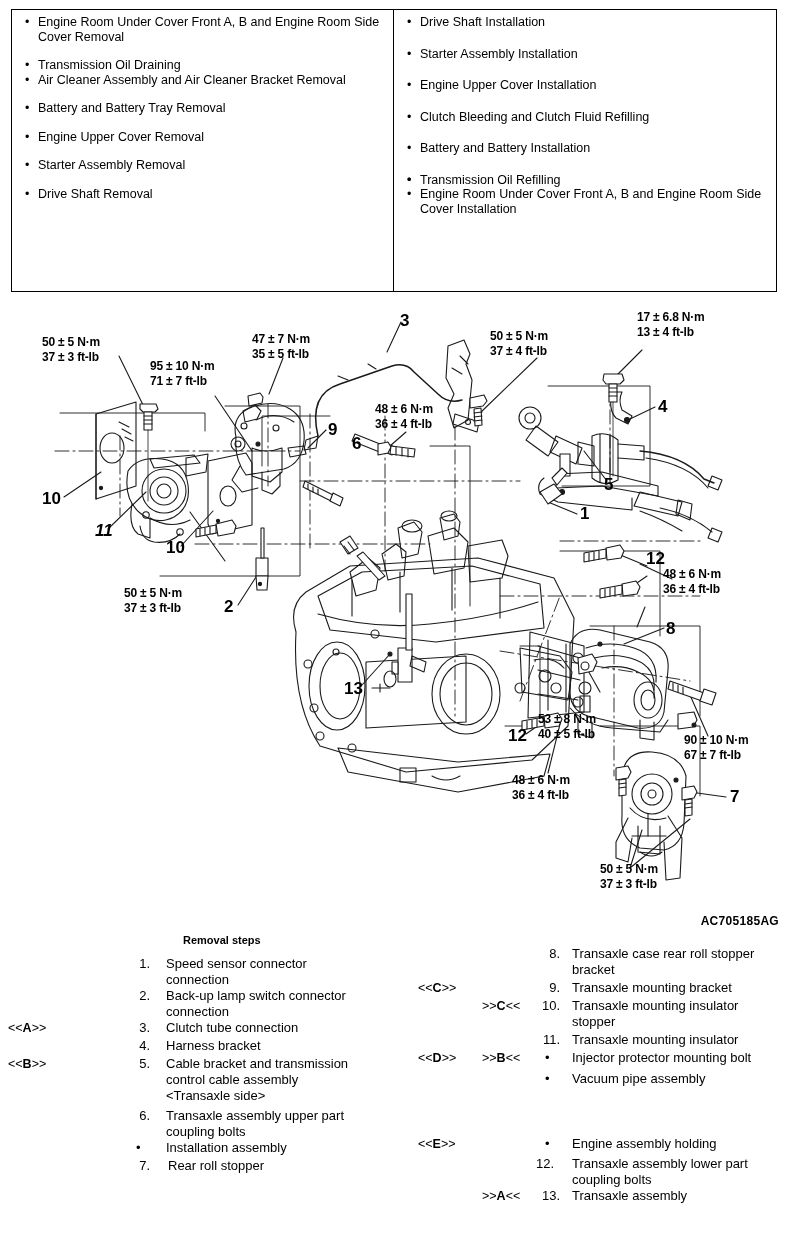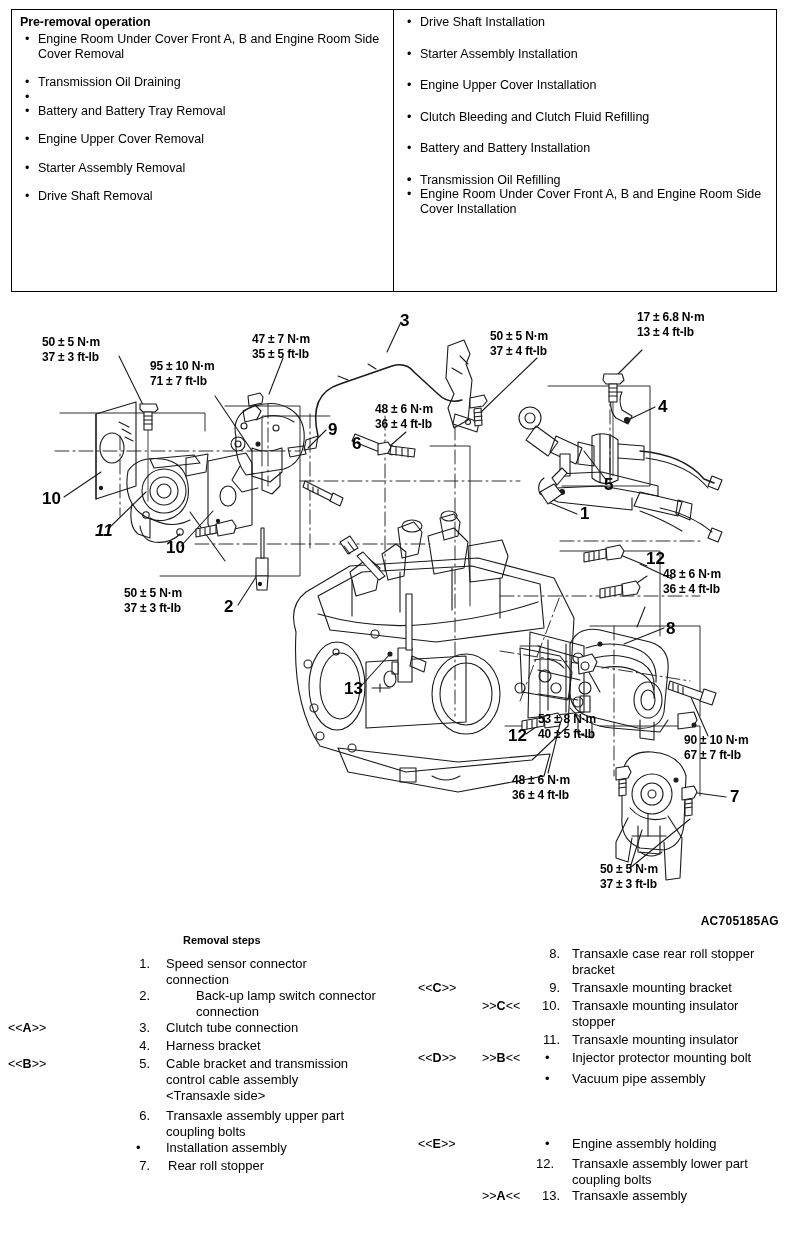--- a/index.html
+++ b/index.html
@@ -117,32 +117,32 @@
     position:absolute;
     font-size:13px;
     line-height:16px;
   }
 </style>
 </head>
 <body>
 
 <div class="ops-table">
   <div class="ops-col left">
-    <div class="ops-title">Pre-removal operation</div>
     <ul class="ops-list">
       <li class="ops-item" style="margin-bottom:14px;">
         <span class="bullet">•</span>
         <span>Engine Room Under Cover Front A, B and Engine Room Side Cover Removal</span>
       </li>
       <li class="ops-item" style="margin-bottom:0px;">
         <span class="bullet">•</span>
         <span>Transmission Oil Draining</span>
       </li>
       <li class="ops-item" style="margin-bottom:14px;">
         <span class="bullet">•</span>
+        <span>Air Cleaner Assembly and Air Cleaner Bracket Removal</span>
       </li>
       <li class="ops-item" style="margin-bottom:14px;">
         <span class="bullet">•</span>
         <span>Battery and Battery Tray Removal</span>
       </li>
       <li class="ops-item" style="margin-bottom:14px;">
         <span class="bullet">•</span>
         <span>Engine Upper Cover Removal</span>
       </li>
       <li class="ops-item" style="margin-bottom:14px;">
@@ -554,21 +554,21 @@
   <div class="steps-col left">
 
     <div class="srow" style="top:22px;">
       <span class="s-num" style="left:128px;width:22px;">1.</span>
       <span class="s-text" style="left:166px;white-space:pre-line;">Speed sensor connector
 connection</span>
     </div>
 
     <div class="srow" style="top:54px;">
       <span class="s-num" style="left:128px;width:22px;">2.</span>
-      <span class="s-text" style="left:166px;white-space:pre-line;margin-left:30px;">Back-up lamp switch connector
+      <span class="s-text" style="left:166px;white-space:pre-line;">Back-up lamp switch connector
 connection</span>
     </div>
 
     <div class="srow" style="top:86px;">
       <span class="s-mark" style="left:8px;">&lt;&lt;<b>A</b>&gt;&gt;</span>
       <span class="s-num" style="left:128px;width:22px;">3.</span>
       <span class="s-text" style="left:166px;white-space:pre-line;">Clutch tube connection</span>
     </div>
 
     <div class="srow" style="top:104px;">

